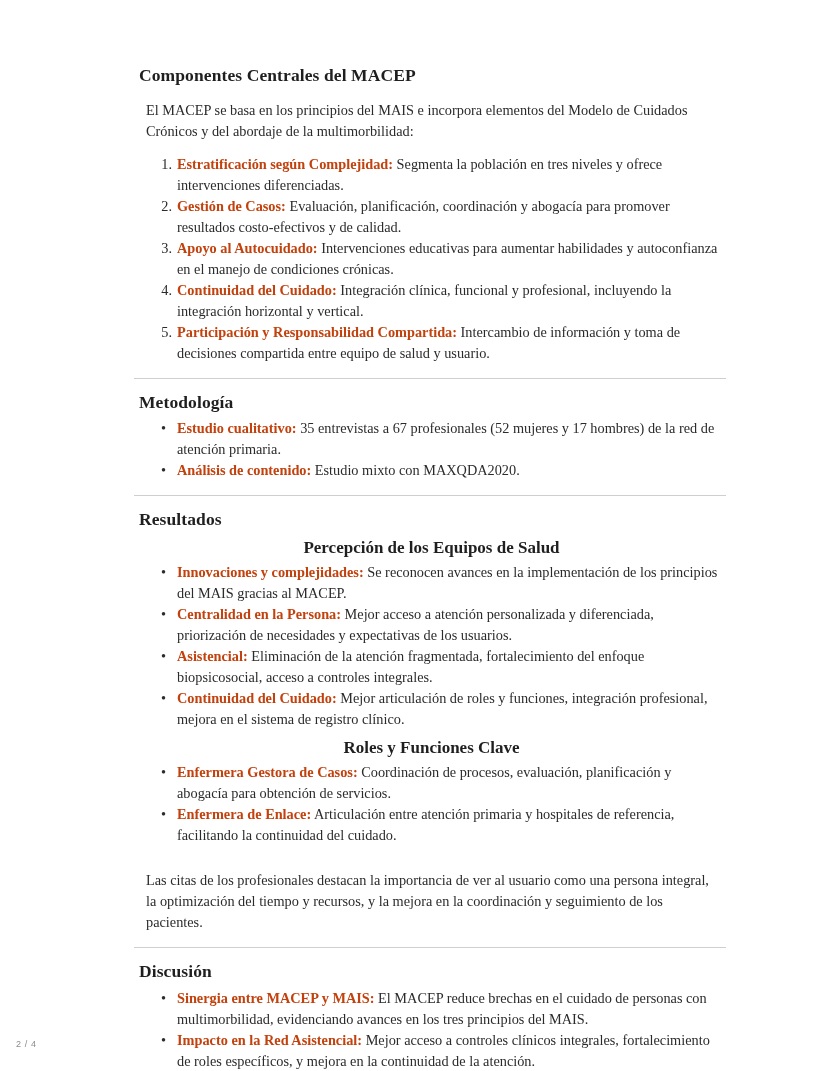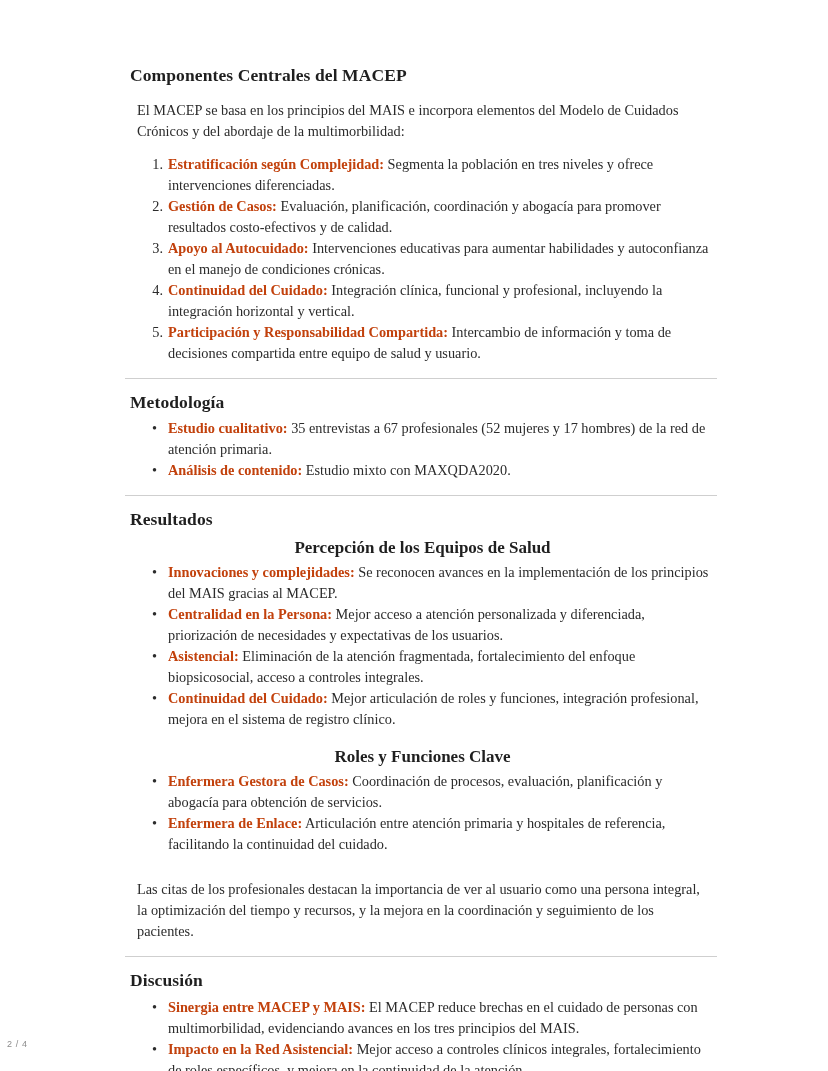--- a/index.html
+++ b/index.html
@@ -10,21 +10,21 @@
   body {
     width: 828px;
     height: 1071px;
     position: relative;
     font-family: "Liberation Serif", serif;
     color: #2b2b2b;
     -webkit-font-smoothing: antialiased;
   }
   .page {
     position: absolute;
-    left: 7px; top: 0;
+    left: 16px; top: 0;
     width: 712px;
     height: 1071px;
     box-sizing: border-box;
     padding: 64px 118px 15px 118px;
   }
   .content {
     width: 590px;
   }
 
   
@@ -40,21 +40,21 @@
   h3.sub-title {
     font-family: "Liberation Serif", serif;
     font-size: 17px;
     font-weight: 700;
     color: #1f1f1f;
     margin: 0 0 2px 5px;
     line-height: 1.4;
     text-align: center;
   }
   h3.sub-title.spaced {
-    margin-top: 15px;
+    margin-top: 6px;
   }
 
   
   p.body-text {
     font-size: 14.3px;
     line-height: 1.47;
     margin: 12px;
     color: #2b2b2b;
     text-align: left;
   }

